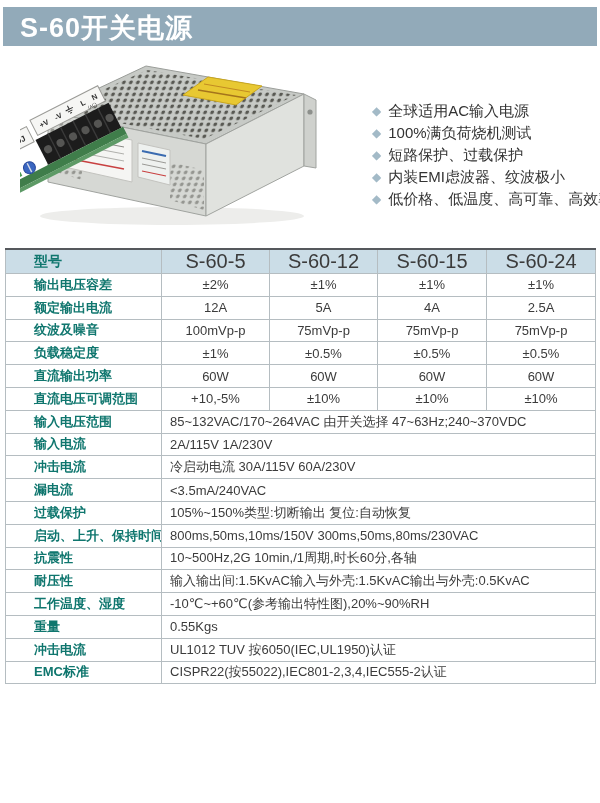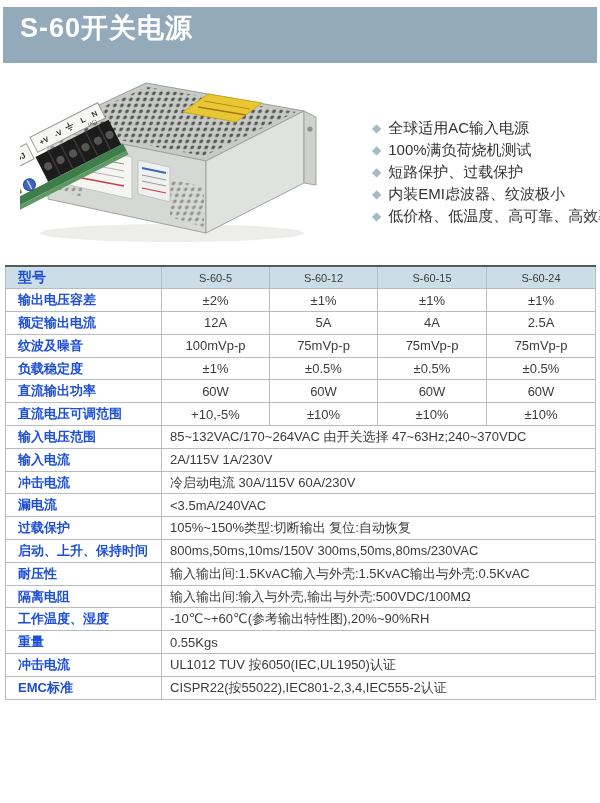--- a/index.html
+++ b/index.html
@@ -6,21 +6,21 @@
   html, body {
     margin: 0; padding: 0;
     width: 600px; height: 803px;
     background: #ffffff;
     font-family: "Liberation Sans", "DejaVu Sans", sans-serif;
     overflow: hidden;
   }
   
   .title-bar {
     margin: 7px 3px 0 3px;
-    height: 56px;
+    height: 39px;
     background: #92aab9;
     color: #ffffff;
     font-size: 27px;
     font-weight: bold;
     line-height: 43px;
     padding-left: 17px;
     letter-spacing: 1px;
   }
   
   .content {
@@ -68,29 +68,29 @@
   table.spec th, table.spec td {
     border: 1px solid #b5bdc1;
     height: 22.8px;
     padding: 0;
     overflow: hidden;
     white-space: nowrap;
   }
   table.spec thead th {
     background: #cbdde7;
     font-weight: normal;
-    font-size: 11px;
+    font-size: 20px;
     text-align: center;
     color: #3b3b3b;
   }
   table.spec .label {
     text-align: left;
-    padding-left: 12px;
+    padding-left: 28px;
     font-weight: bold;
-    color: #1d4ed8;
+    color: #0f766e;
   }
   table.spec thead th.label { font-size: 14px; }
   table.spec td.val { text-align: center; }
   table.spec td.span-val { text-align: left; padding-left: 8px; }
 </style>
 </head>
 <body>
 
 <div class="title-bar">S-60开关电源</div>
 
@@ -268,28 +268,28 @@
     </tr>
     <tr>
       <td class="label">过载保护</td>
       <td class="span-val" colspan="4">105%~150%类型:切断输出  复位:自动恢复</td>
     </tr>
     <tr>
       <td class="label">启动、上升、保持时间</td>
       <td class="span-val" colspan="4">800ms,50ms,10ms/150V 300ms,50ms,80ms/230VAC</td>
     </tr>
     <tr>
+      <td class="label">抗震性</td>
+      <td class="span-val" colspan="4">10~500Hz,2G 10min,/1周期,时长60分,各轴</td>
+    </tr>
+    <tr>
       <td class="label">耐压性</td>
       <td class="span-val" colspan="4">输入输出间:1.5KvAC输入与外壳:1.5KvAC输出与外壳:0.5KvAC</td>
     </tr>
     <tr>
-      <td class="label">隔离电阻</td>
-      <td class="span-val" colspan="4">输入输出间:输入与外壳,输出与外壳:500VDC/100MΩ</td>
-    </tr>
-    <tr>
       <td class="label">工作温度、湿度</td>
       <td class="span-val" colspan="4">-10℃~+60℃(参考输出特性图),20%~90%RH</td>
     </tr>
     <tr>
       <td class="label">重量</td>
       <td class="span-val" colspan="4">0.55Kgs</td>
     </tr>
     <tr>
       <td class="label">冲击电流</td>
       <td class="span-val" colspan="4">UL1012 TUV 按6050(IEC,UL1950)认证</td>

